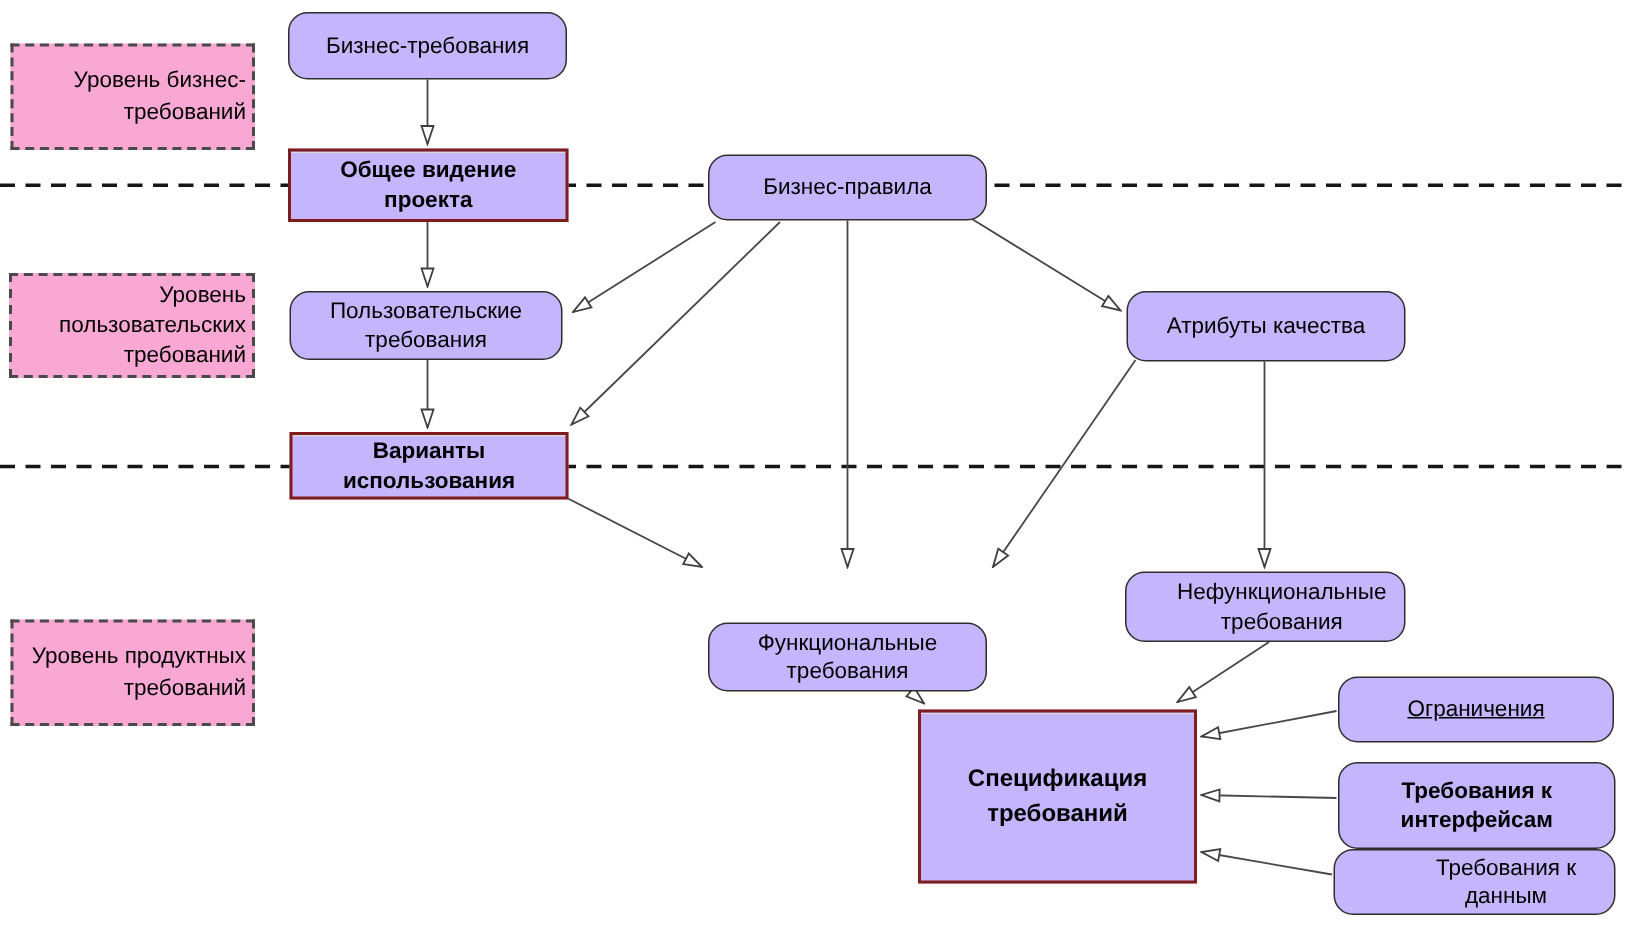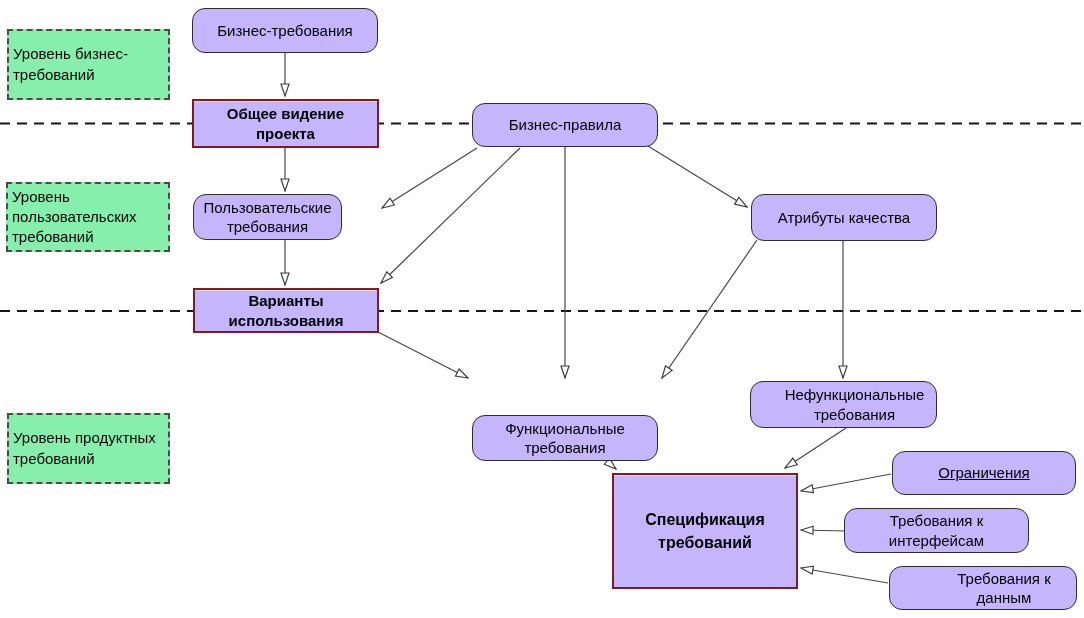--- a/index.html
+++ b/index.html
@@ -10,23 +10,23 @@
   #wires{position:absolute;left:0;top:0;width:1084px;height:618px;}
   .node{
     position:absolute;background:#c4b5fd;box-sizing:border-box;
     display:flex;align-items:center;justify-content:center;text-align:center;
     font-size:15px;line-height:1.3;padding:2px 6px;z-index:2;
   }
   .rounded{border:1.5px solid #2e2e2e;border-radius:13px;}
   .rect{border:2px solid #7f1d1d;font-weight:bold;box-shadow:inset 0 1px 0 #d9d9d9;}
   .spec{font-size:16px;line-height:1.45;}
   .level{
-    position:absolute;background:#86efac;box-sizing:border-box;
+    position:absolute;background:#f9a8d4;box-sizing:border-box;
     border:2px dashed #4a4a4a;display:flex;align-items:center;justify-content:center;
-    text-align:left;font-size:15px;line-height:1.35;padding:4px;z-index:2;
+    text-align:right;font-size:15px;line-height:1.35;padding:4px;z-index:2;
   }
 </style>
 </head>
 <body>
 
 <div id="canvas">
 
   <svg id="wires" width="1084" height="618" viewBox="0 0 1084 618" xmlns="http://www.w3.org/2000/svg">
     <defs>
       <marker id="oarrow" viewBox="0 0 14 10" refX="13" refY="5" markerWidth="14" markerHeight="10" markerUnits="userSpaceOnUse" orient="auto">
@@ -59,31 +59,31 @@
   <div class="level" style="left:7px;top:29px;width:163px;height:71px;">Уровень бизнес-требований</div>
   <div class="level" style="left:6px;top:182px;width:164px;height:70px;">Уровень пользовательских требований</div>
   <div class="level" style="left:7px;top:413px;width:163px;height:71px;">Уровень продуктных требований</div>
 
   <div class="node rounded" style="left:192px;top:8px;width:186px;height:45px;">Бизнес-требования</div>
 
   <div class="node rect" style="left:192px;top:99px;width:187px;height:49px;">Общее видение проекта</div>
 
   <div class="node rounded" style="left:472px;top:103px;width:186px;height:44px;">Бизнес-правила</div>
 
-  <div class="node rounded" style="left:193px;top:194px;width:149px;height:46px;">Пользовательские требования</div>
+  <div class="node rounded" style="left:193px;top:194px;width:182px;height:46px;">Пользовательские требования</div>
 
   <div class="node rounded" style="left:751px;top:194px;width:186px;height:47px;">Атрибуты качества</div>
 
   <div class="node rect" style="left:193px;top:288px;width:186px;height:45px;">Варианты использования</div>
 
   <div class="node rounded" style="left:472px;top:381px;width:186px;height:46px;margin-top:34px;">Функциональные требования</div>
 
   <div class="node rounded" style="left:750px;top:381px;width:187px;height:47px;padding-left:28px;">Нефункциональные требования</div>
 
   <div class="node rect spec" style="left:612px;top:473px;width:186px;height:116px;">Спецификация требований</div>
 
   <div class="node rounded" style="left:892px;top:451px;width:184px;height:44px;text-decoration:underline;">Ограничения</div>
 
-  <div class="node rounded" style="left:844px;top:508px;width:185px;height:45px;">Требования к интерфейсам</div>
+  <div class="node rounded" style="left:892px;top:508px;width:185px;height:58px;font-weight:bold;">Требования к интерфейсам</div>
 
   <div class="node rounded" style="left:889px;top:566px;width:188px;height:44px;padding-left:48px;">Требования к данным</div>
 
 </div>
 
 </body></html>

